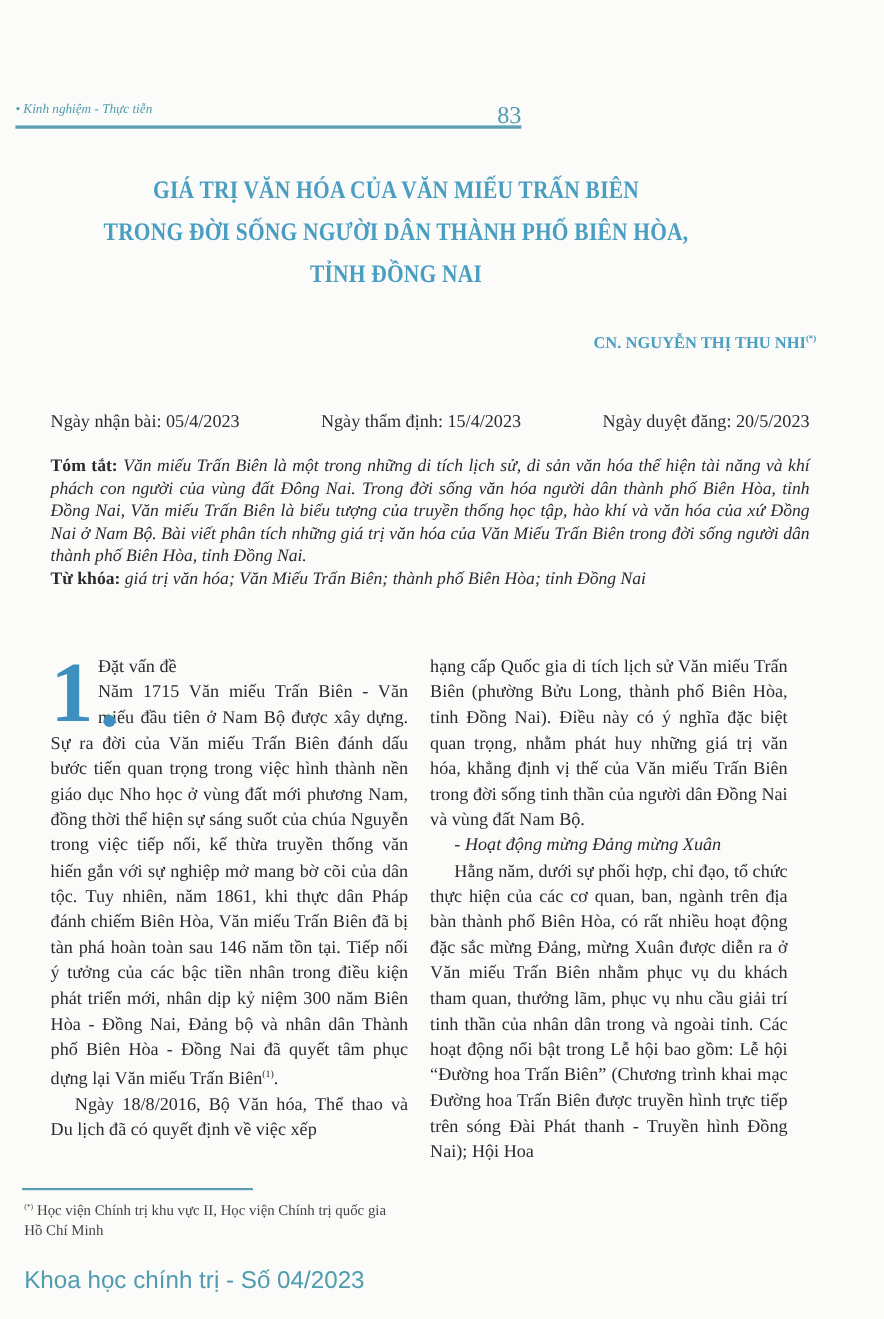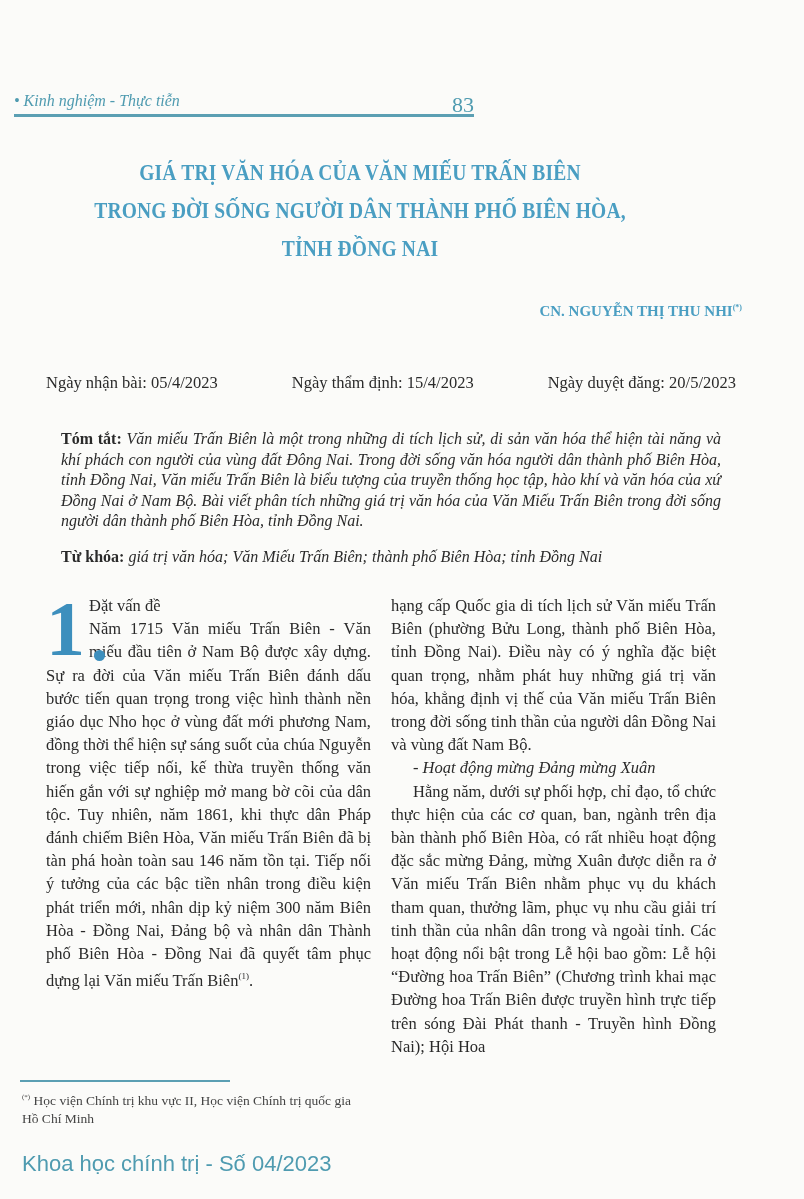--- a/index.html
+++ b/index.html
@@ -4,21 +4,21 @@
 <style>
   html, body { margin: 0; padding: 0; }
   body {
     width: 804px; height: 1199px; position: relative; overflow: hidden;
     background: #fbfbf9;
     font-family: "Liberation Serif", "DejaVu Serif", serif;
     color: #2a2a2a;
   }
   .header {
     position: absolute; left: 14px; top: 92px; width: 460px;
-    font-style: italic; font-size: 16px; color: #4f9bb0;
+    font-style: italic; font-size: 12px; color: #4f9bb0;
   }
   .page-num {
     position: absolute; right: 330px; top: 92px;
     font-size: 22px; color: #4f9bb0;
   }
   .header-line {
     position: absolute; left: 14px; top: 114px; width: 460px; height: 3px;
     background: #5b9fb3;
   }
   .title {
@@ -33,21 +33,21 @@
   }
   .author sup { font-size: 8px; }
   .dates {
     position: absolute; left: 46px; top: 373px; width: 690px;
     display: flex; justify-content: space-between; font-size: 16.5px;
   }
   .abstract {
     position: absolute; left: 46px; top: 414px; width: 690px;
     font-size: 16px; line-height: 20.5px; text-align: justify;
   }
-  .abstract p { margin: 15px; }
+  .abstract p { margin: 0; }
   .abstract .lbl { font-weight: bold; }
   .abstract .it { font-style: italic; }
   .col {
     position: absolute; top: 594px; width: 325px;
     font-size: 16.5px; line-height: 23.2px; text-align: justify;
   }
   .col p { margin: 0; text-indent: 22px; }
   .col-left { left: 46px; }
   .col-right { left: 391px; }
   .dropcap {
@@ -111,20 +111,21 @@
   </p>
 </div>
 
 <div class="col col-left">
   <div class="dropcap">
     <span>1</span>
     <span class="dropcap-dot"></span>
   </div>
   <p class="no-indent h-bold">Đặt vấn đề</p>
   <p class="no-indent"><span>Năm 1715 Văn miếu Trấn Biên - Văn miếu đầu tiên ở Nam Bộ được xây dựng. Sự ra đời của Văn miếu Trấn Biên đánh dấu bước tiến quan trọng trong việc hình thành nền giáo dục Nho học ở vùng đất mới phương Nam, đồng thời thể hiện sự sáng suốt của chúa Nguyễn trong việc tiếp nối, kế thừa truyền thống văn hiến gắn với sự nghiệp mở mang bờ cõi của dân tộc. Tuy nhiên, năm 1861, khi thực dân Pháp đánh chiếm Biên Hòa, Văn miếu Trấn Biên đã bị tàn phá hoàn toàn sau 146 năm tồn tại. Tiếp nối ý tưởng của các bậc tiền nhân trong điều kiện phát triển mới, nhân dịp kỷ niệm 300 năm Biên Hòa - Đồng Nai, Đảng bộ và nhân dân Thành phố Biên Hòa - Đồng Nai đã quyết tâm phục dựng lại Văn miếu Trấn Biên</span><sup>(1)</sup><span>.</span></p>
+  <p>Ngày 18/8/2016, Bộ Văn hóa, Thể thao và Du lịch đã có quyết định về việc xếp</p>
 </div>
 
 <div class="col col-right">
   <p class="no-indent">hạng cấp Quốc gia di tích lịch sử Văn miếu Trấn Biên (phường Bửu Long, thành phố Biên Hòa, tỉnh Đồng Nai). Điều này có ý nghĩa đặc biệt quan trọng, nhằm phát huy những giá trị văn hóa, khẳng định vị thế của Văn miếu Trấn Biên trong đời sống tinh thần của người dân Đồng Nai và vùng đất Nam Bộ.</p>
   <p class="it">- Hoạt động mừng Đảng mừng Xuân</p>
   <p>Hằng năm, dưới sự phối hợp, chỉ đạo, tổ chức thực hiện của các cơ quan, ban, ngành trên địa bàn thành phố Biên Hòa, có rất nhiều hoạt động đặc sắc mừng Đảng, mừng Xuân được diễn ra ở Văn miếu Trấn Biên nhằm phục vụ du khách tham quan, thưởng lãm, phục vụ nhu cầu giải trí tinh thần của nhân dân trong và ngoài tỉnh. Các hoạt động nổi bật trong Lễ hội bao gồm: Lễ hội “Đường hoa Trấn Biên” (Chương trình khai mạc Đường hoa Trấn Biên được truyền hình trực tiếp trên sóng Đài Phát thanh - Truyền hình Đồng Nai); Hội Hoa</p>
 </div>
 
 <div class="fn-line"></div>
 <div class="footnote">

